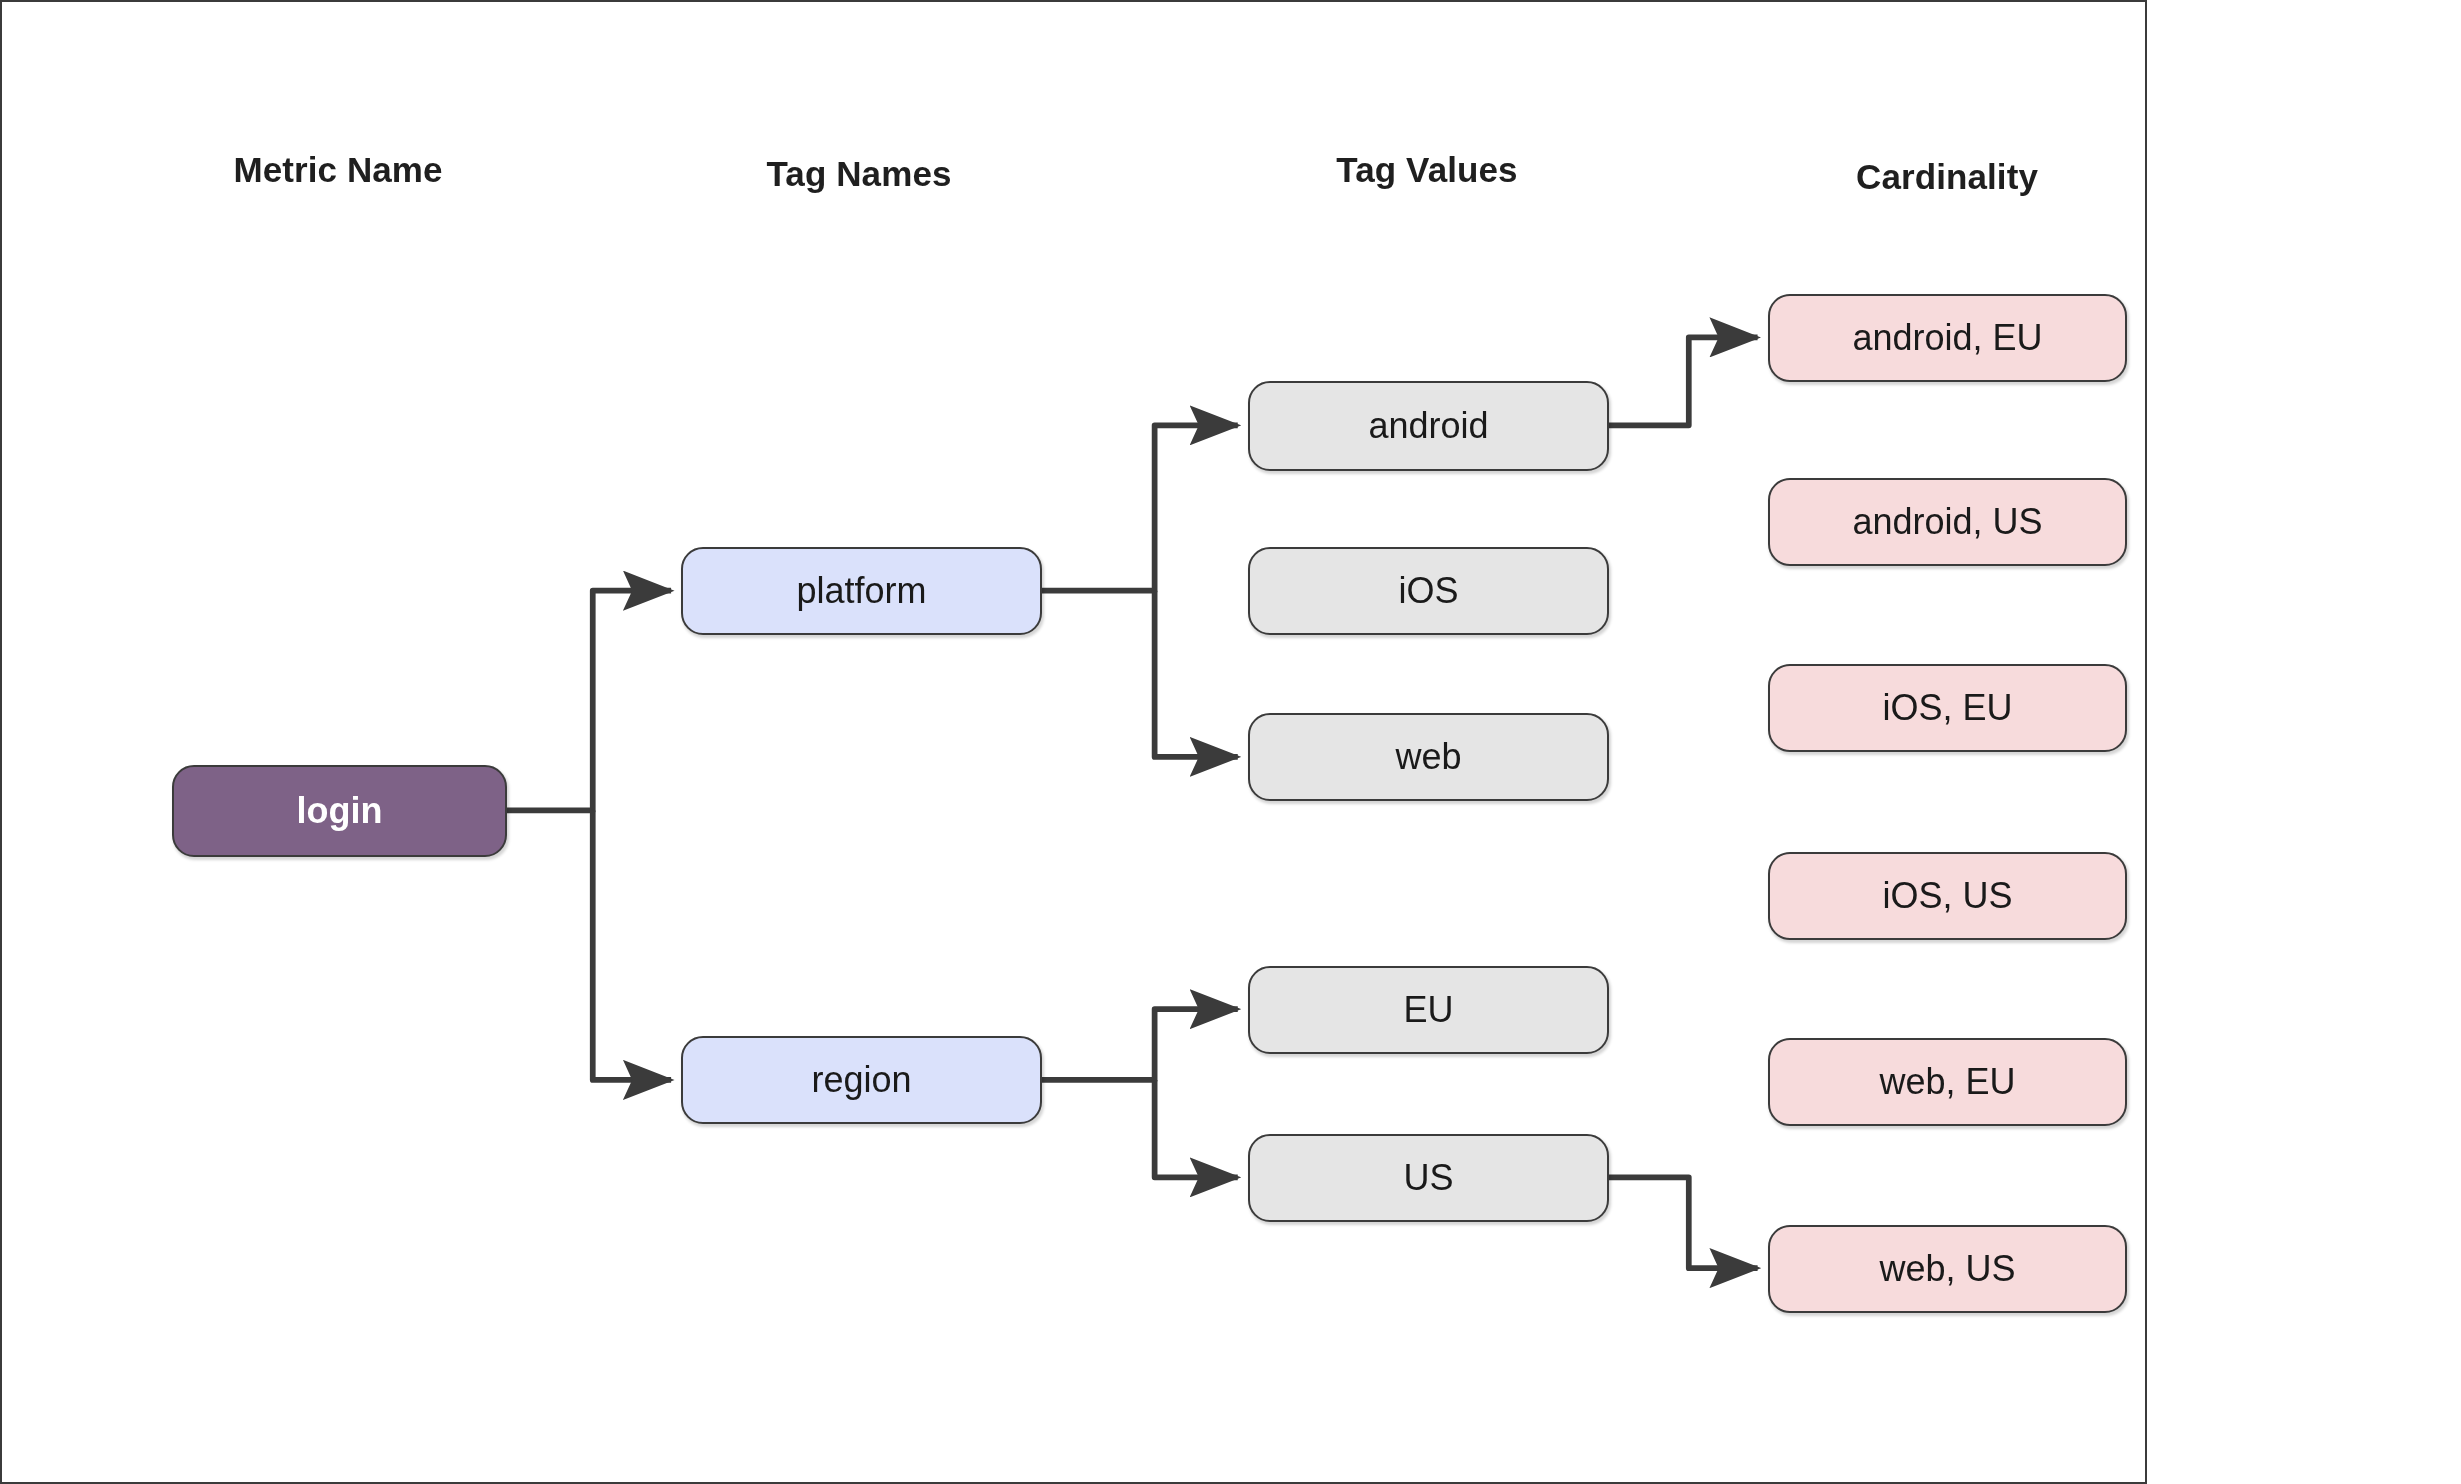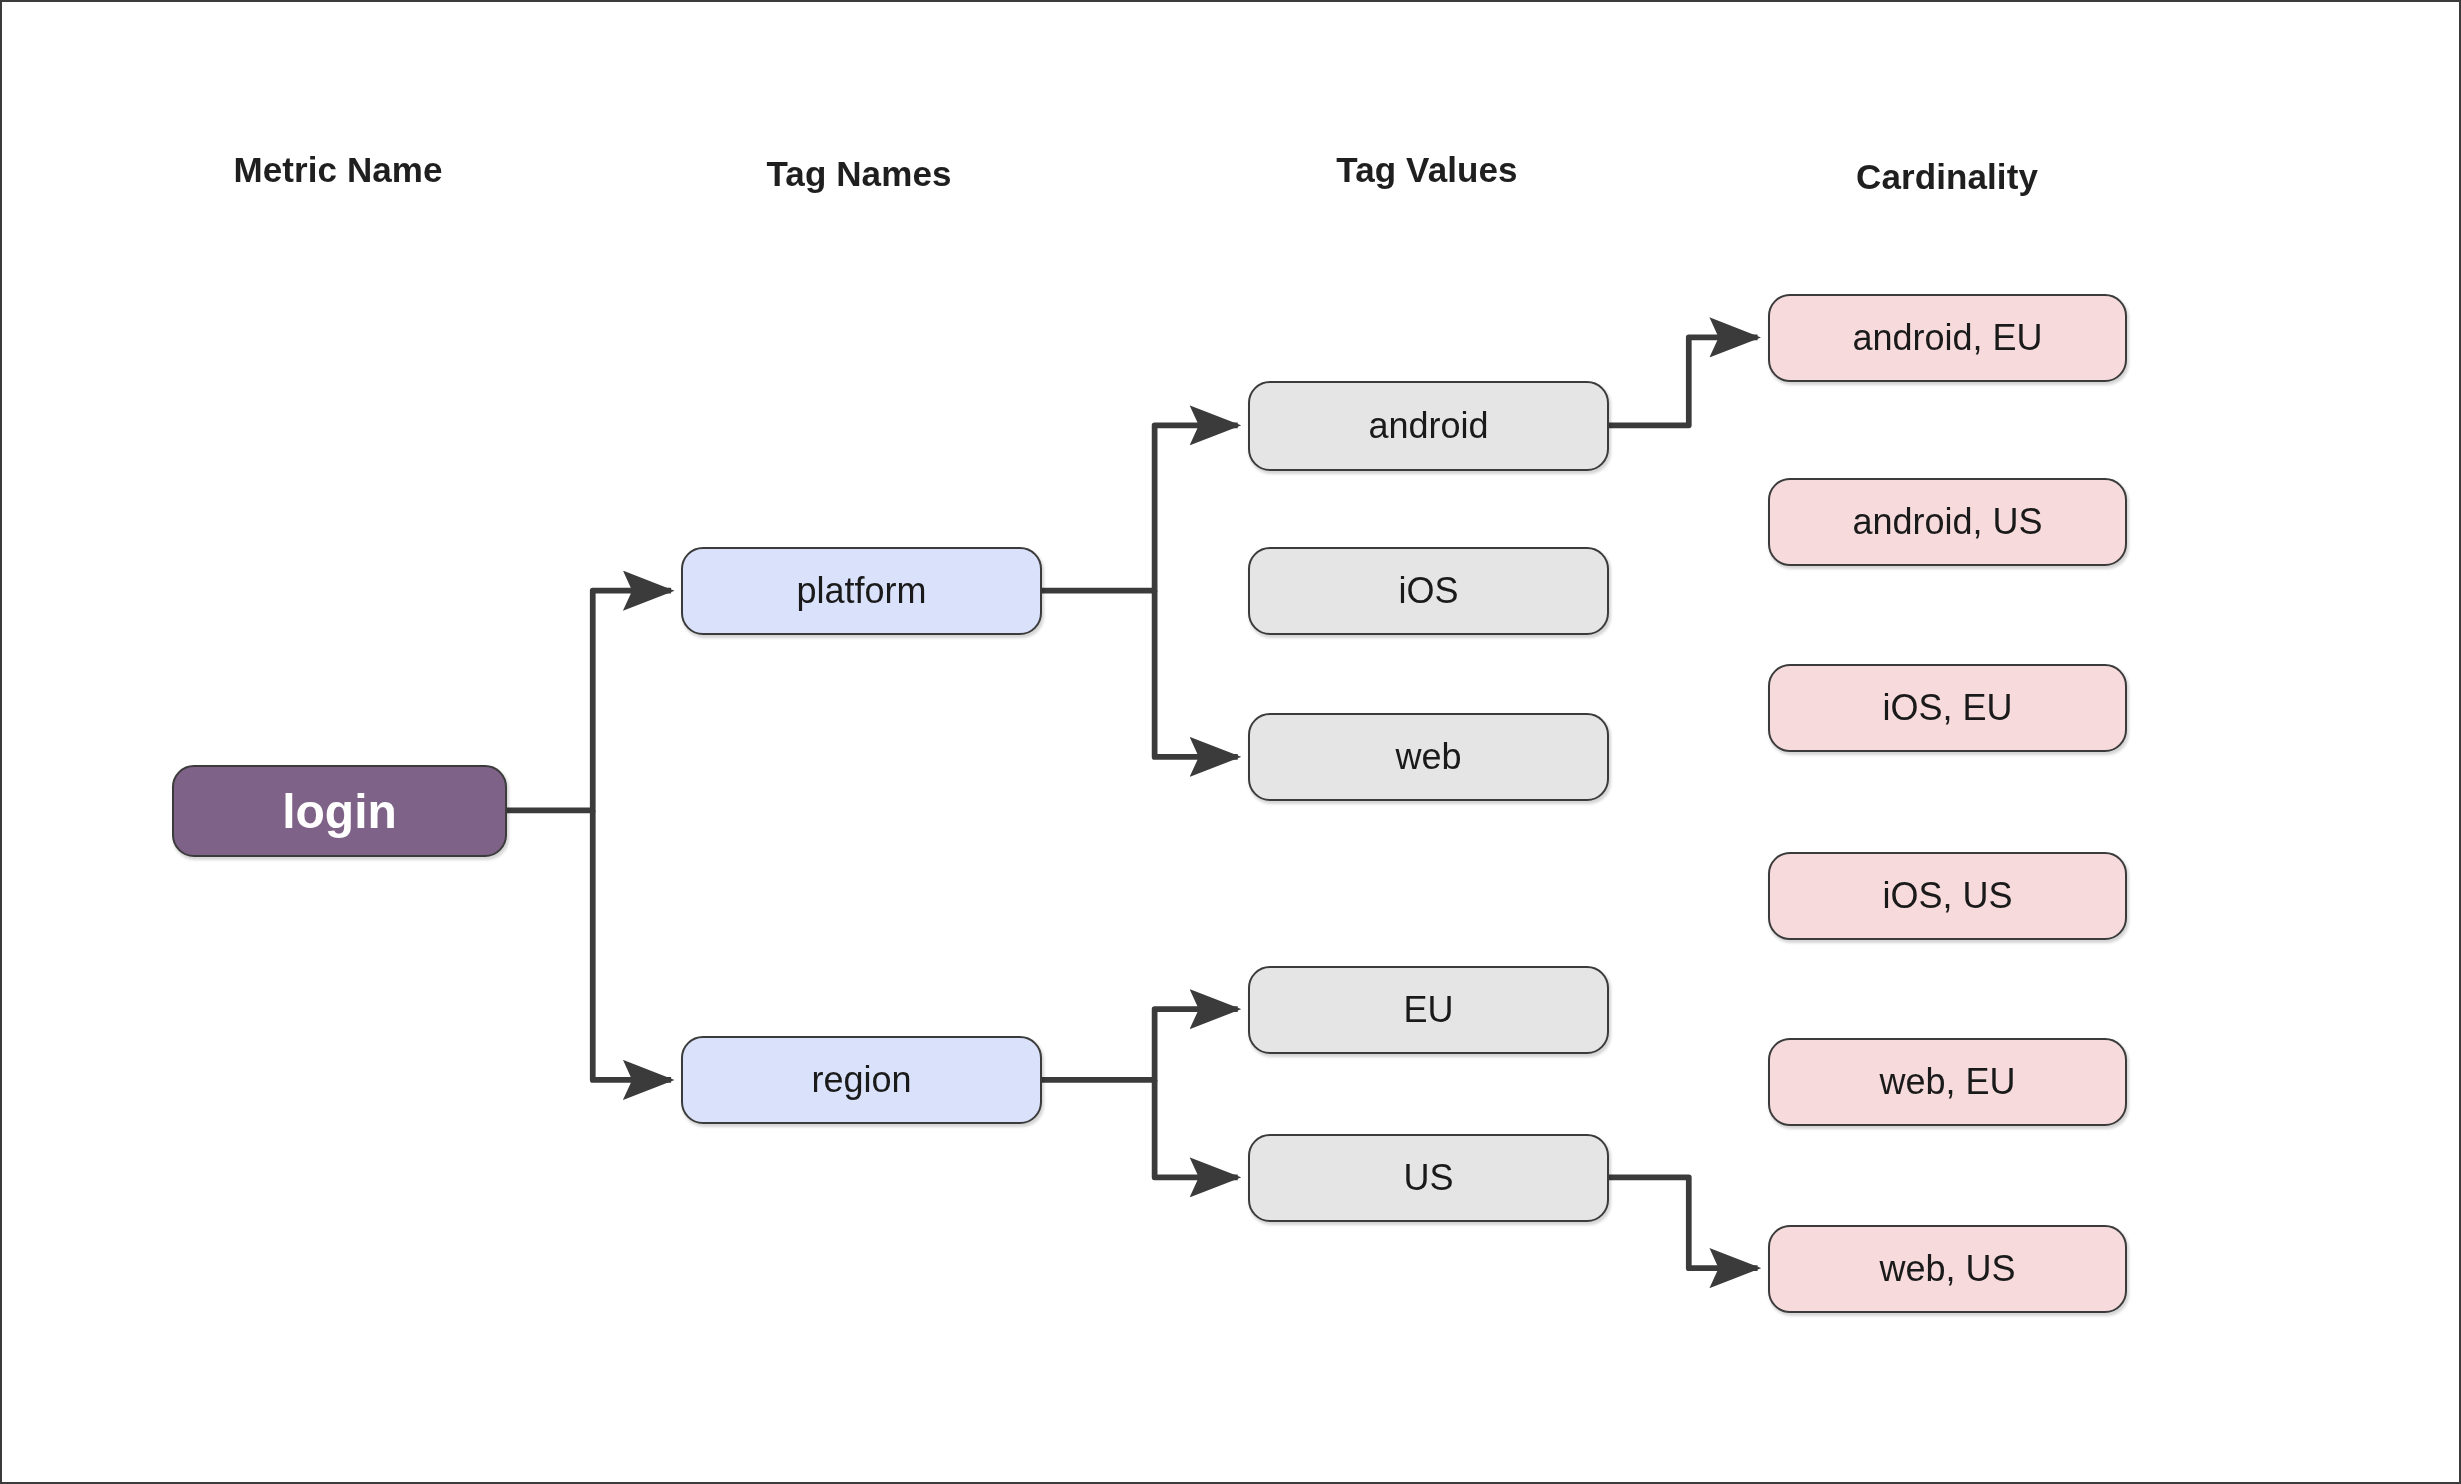--- a/index.html
+++ b/index.html
@@ -5,21 +5,21 @@
   html, body {
     margin: 0;
     padding: 0;
     background: #ffffff;
   }
   body {
     font-family: "Liberation Sans", sans-serif;
   }
   #canvas {
     position: relative;
-    width: 2461px;
+    width: 2147px;
     height: 1484px;
     background: #ffffff;
     border: 2.9px solid #3b3b3b;
     box-sizing: border-box;
     overflow: hidden;
   }
   #edges {
     position: absolute;
     left: 0;
     top: 0;
@@ -46,21 +46,21 @@
     justify-content: center;
     font-size: 36px;
     color: #1a1a1a;
     white-space: nowrap;
     box-shadow: 1.9px 2.9px 2.9px rgba(0,0,0,0.17);
   }
   .node.root {
     background: #7e6287;
     color: #ffffff;
     font-weight: bold;
-    font-size: 48px;
+    font-size: 36px;
   }
   .node.tagname { background: #dae1fb; }
   .node.tagvalue { background: #e5e5e5; }
   .node.cardinality { background: #f7dbdc; }
 </style>
 </head>
 <body>
 
 <div id="canvas">
 

